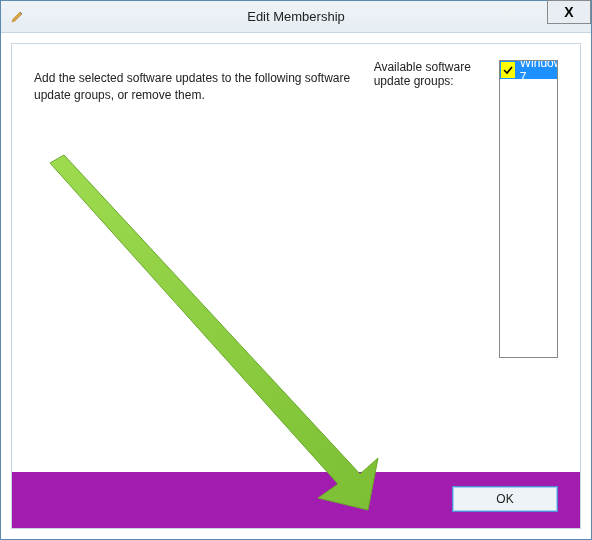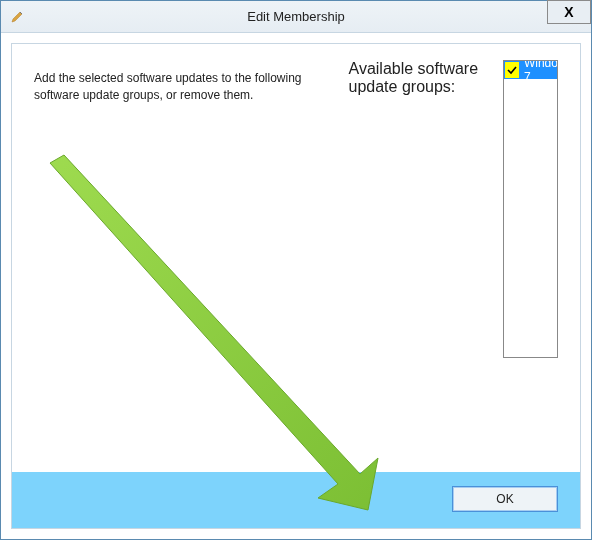--- a/index.html
+++ b/index.html
@@ -74,21 +74,21 @@
       flex-direction: row;
       background: #fff;
     }
     .desc {
       font-size: 12px;
       color: #222;
       margin: 10px 0 18px 0;
       line-height: 1.4;
     }
     .list-label {
-      font-size: 16px;
+      font-size: 12px;
       color: #222;
       margin-bottom: 4px;
     }
     .listbox {
       border: 1px solid #888;
       height: 298px;
       background: #fff;
       overflow: auto;
     }
     .list-item {
@@ -145,21 +145,21 @@
       padding-left: 2px;
     }
     .button-row {
       display: flex;
       justify-content: flex-end;
       gap: 10px;
       padding: 14px 22px 16px 22px;
       margin: 0 10px 10px 10px;
       border: 1px solid #c7d6e2;
       border-top: none;
-      background: #7dd3fc;
+      background: #a21caf;
     }
     .btn {
       width: 106px;
       height: 26px;
       border: 1px solid #888;
       background: #eef3f7;
       font-size: 12px;
       color: #222;
       display: flex;
       align-items: center;

